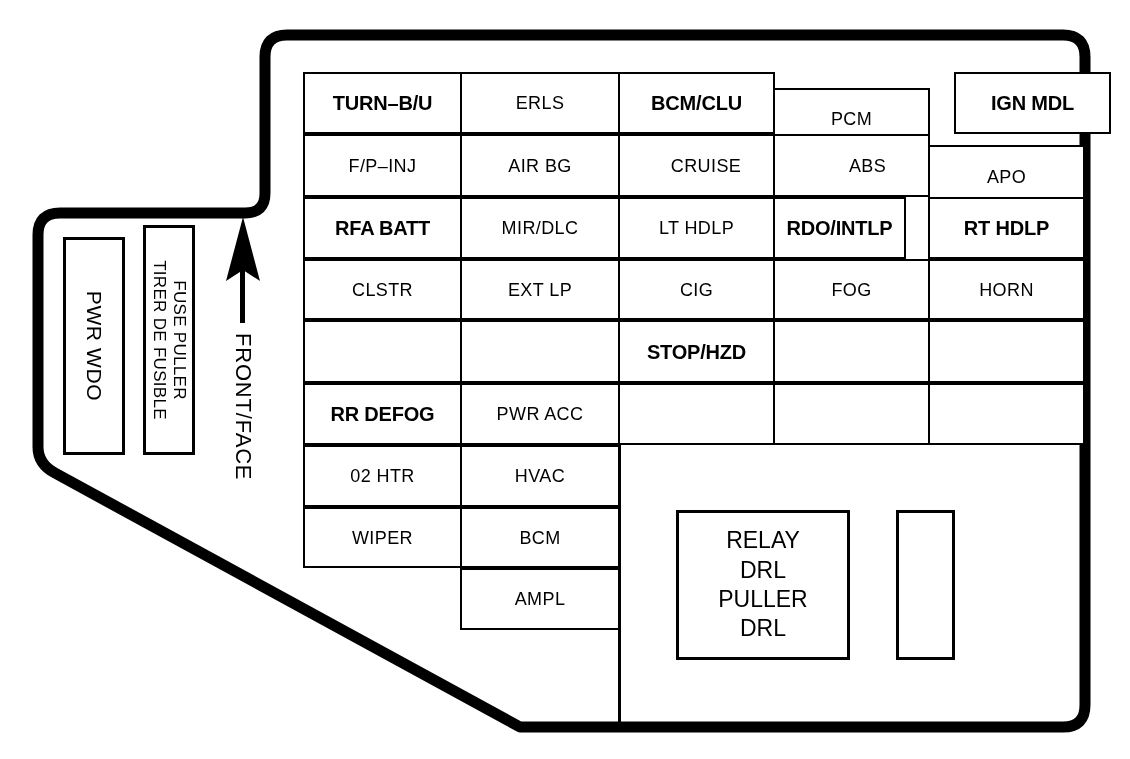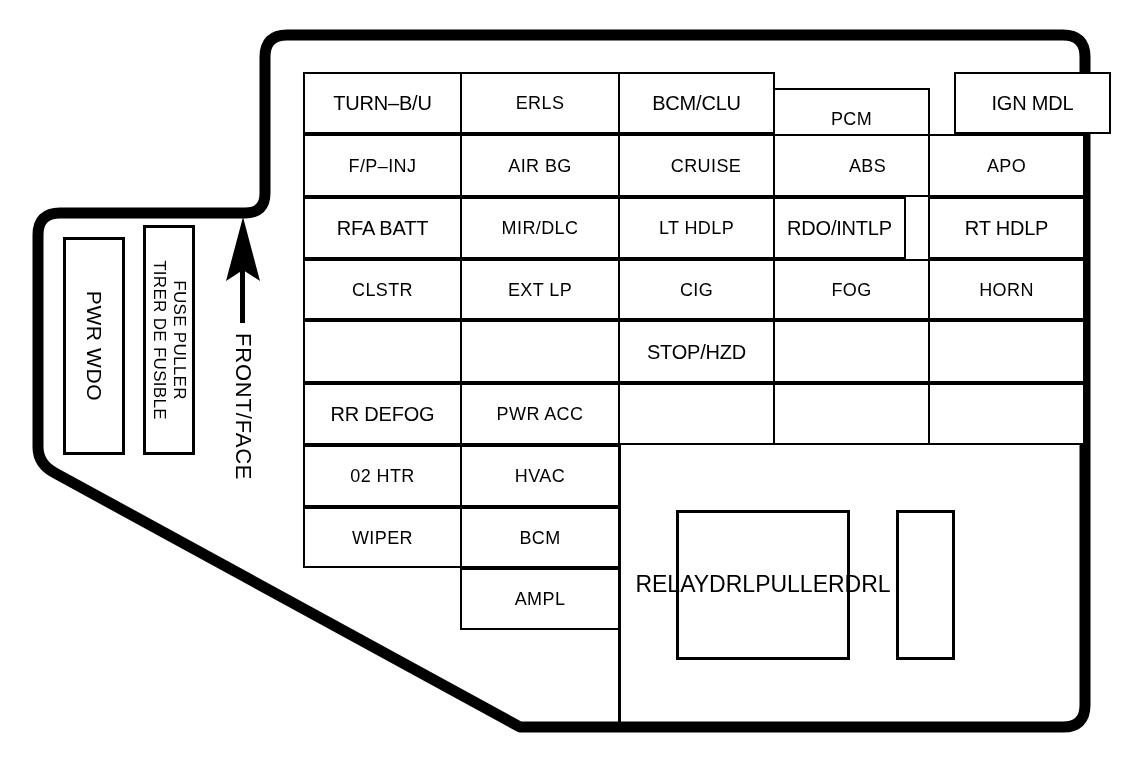--- a/index.html
+++ b/index.html
@@ -42,29 +42,31 @@
     text-align: center;
     font-size: 18px;
     letter-spacing: 0.4px;
     line-height: 1;
     white-space: nowrap;
     overflow: hidden;
   }
   .fuse-cell.tight {
     font-size: 20px;
     letter-spacing: -0.2px;
+    font-weight: bold;
   }
 
   
   .module-box {
     position: absolute;
     box-sizing: border-box;
     border: 3px solid #000000;
     background: #ffffff;
     display: flex;
+    flex-direction: column;
     align-items: center;
     justify-content: center;
     text-align: center;
     font-size: 23px;
     line-height: 1.28;
   }
   .module-box .ln { display: block; }
 
   
   .vbox {
@@ -178,21 +180,21 @@
     <div class="fuse-cell" style="left:773px; top:88px;  width:157px; height:62px;">PCM</div>
     <div class="fuse-cell" style="left:773px; top:134px; width:157px; height:63px;padding-left:32px;">ABS</div>
     <div class="fuse-cell tight" style="left:773px; top:197px; width:133px; height:62px;">RDO/INTLP</div>
     <div class="fuse-cell" style="left:773px; top:259px; width:157px; height:61px;">FOG</div>
     <div class="fuse-cell" style="left:773px; top:320px; width:157px; height:63px;"></div>
     <div class="fuse-cell" style="left:773px; top:383px; width:157px; height:62px;"></div>
   </div>
 
   <div class="grid-col">
     <div class="fuse-cell tight" style="left:954px; top:72px;  width:157px; height:62px;text-align:center;">IGN MDL</div>
-    <div class="fuse-cell" style="left:928px; top:134px; width:157px; height:63px;">APO</div>
+    <div class="fuse-cell" style="left:928px; top:145px; width:157px; height:63px;">APO</div>
     <div class="fuse-cell tight" style="left:928px; top:197px; width:157px; height:62px;">RT HDLP</div>
     <div class="fuse-cell" style="left:928px; top:259px; width:157px; height:61px;">HORN</div>
     <div class="fuse-cell" style="left:928px; top:320px; width:157px; height:63px;"></div>
     <div class="fuse-cell" style="left:928px; top:383px; width:157px; height:62px;"></div>
   </div>
 
   <div style="position:absolute; left:618px; top:443px; width:3px; height:284px; background:#000000;"></div>
 
   <div class="module-box" style="left:676px; top:510px; width:174px; height:150px;">
     <span class="ln">RELAY</span>

